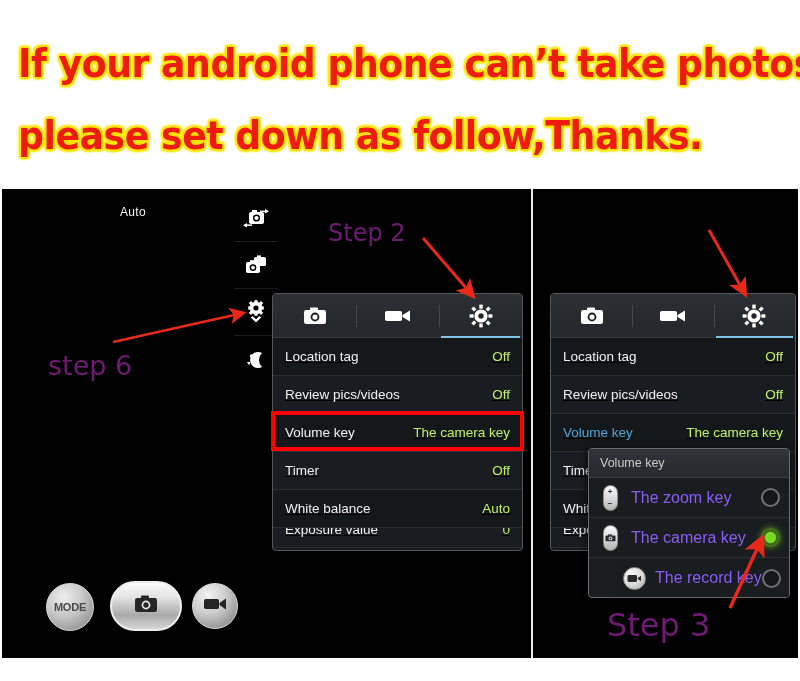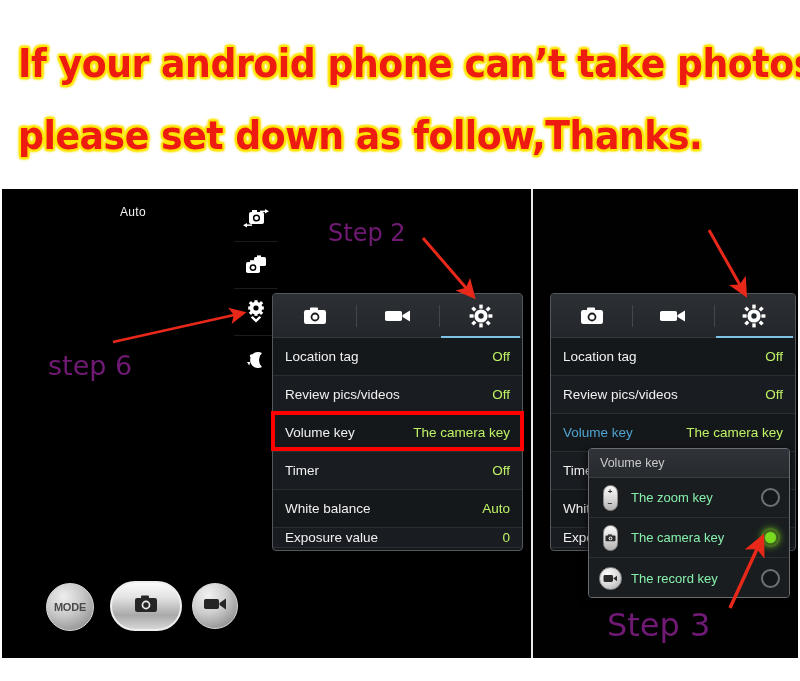--- a/index.html
+++ b/index.html
@@ -144,26 +144,27 @@
   }
   .tab svg { display: block; }
 
   .rows { position: relative; }
   .row {
     height: 38px;
     display: flex; align-items: center; justify-content: space-between;
     padding: 4px 12px;
     border-bottom: 1px solid #2a2e32;
     background: #15181b;
+    text-decoration: underline;
   }
   .row:nth-child(even) { background: #191c20; }
   .row-label { font-size: 13.5px; color: #f0f0f0; white-space: nowrap; }
   .row-value { font-size: 13.5px; color: #bef264; white-space: nowrap; }
   .row.highlight-label .row-label { color: #4fa3d1; }
-  .row.clipped { height: 20px; overflow: hidden; align-items: center; }
+  .row.clipped { height: 20px; overflow: hidden; align-items: flex-end; }
   .row.clipped .row-label, .row.clipped .row-value { line-height: 26px; }
 
   .red-box {
     position: absolute;
     left: 271px; top: 411px;
     width: 253px; height: 40px;
     border: 4px solid #ff0000;
     pointer-events: none;
   }
 
@@ -186,29 +187,29 @@
     background: linear-gradient(180deg, #30343a 0%, #262a2e 100%);
     border-bottom: 1px solid #3a3e42;
   }
   .dlg-row {
     height: 40px;
     display: flex; align-items: center;
     padding: 0 9px;
     border-bottom: 1px solid #2b2f33;
     background: #1a1d20;
   }
-  .dlg-row:last-child { border-bottom: none; }
+  .dlg-row:last-child { border-bottom: none; margin-left: 24px; }
   .dlg-icon {
     width: 24px; height: 26px;
     flex: 0 0 24px;
     display: flex; align-items: center; justify-content: center;
   }
   .dlg-text {
     flex: 1 1 auto;
-    font-size: 13px; color: #86efac;
+    font-size: 16px; color: #8b5cf6;
     padding-left: 9px; white-space: nowrap;
   }
   .radio {
     flex: 0 0 19px;
     width: 19px; height: 19px; border-radius: 50%;
     border: 2px solid #6d7174;
     background: #15181b;
     display: flex; align-items: center; justify-content: center;
   }
   .radio.on { border-color: #3e5a1c; box-shadow: 0 0 6px 1px rgba(120,220,30,0.45); }

